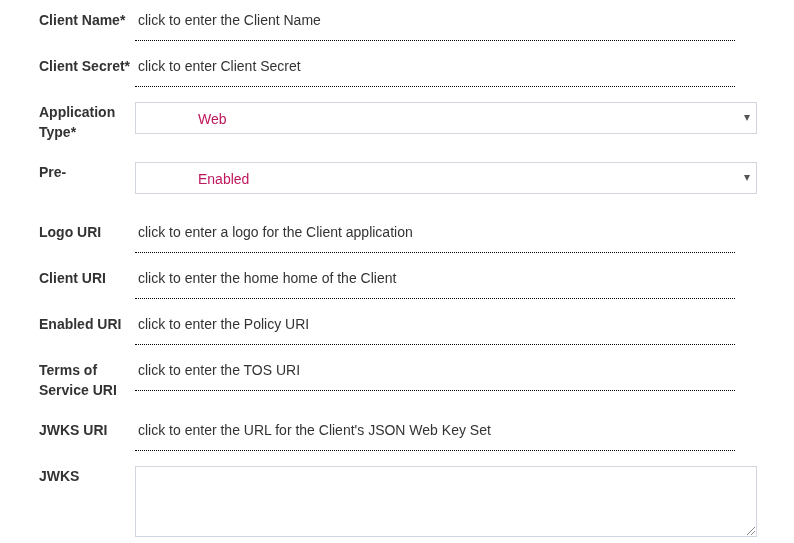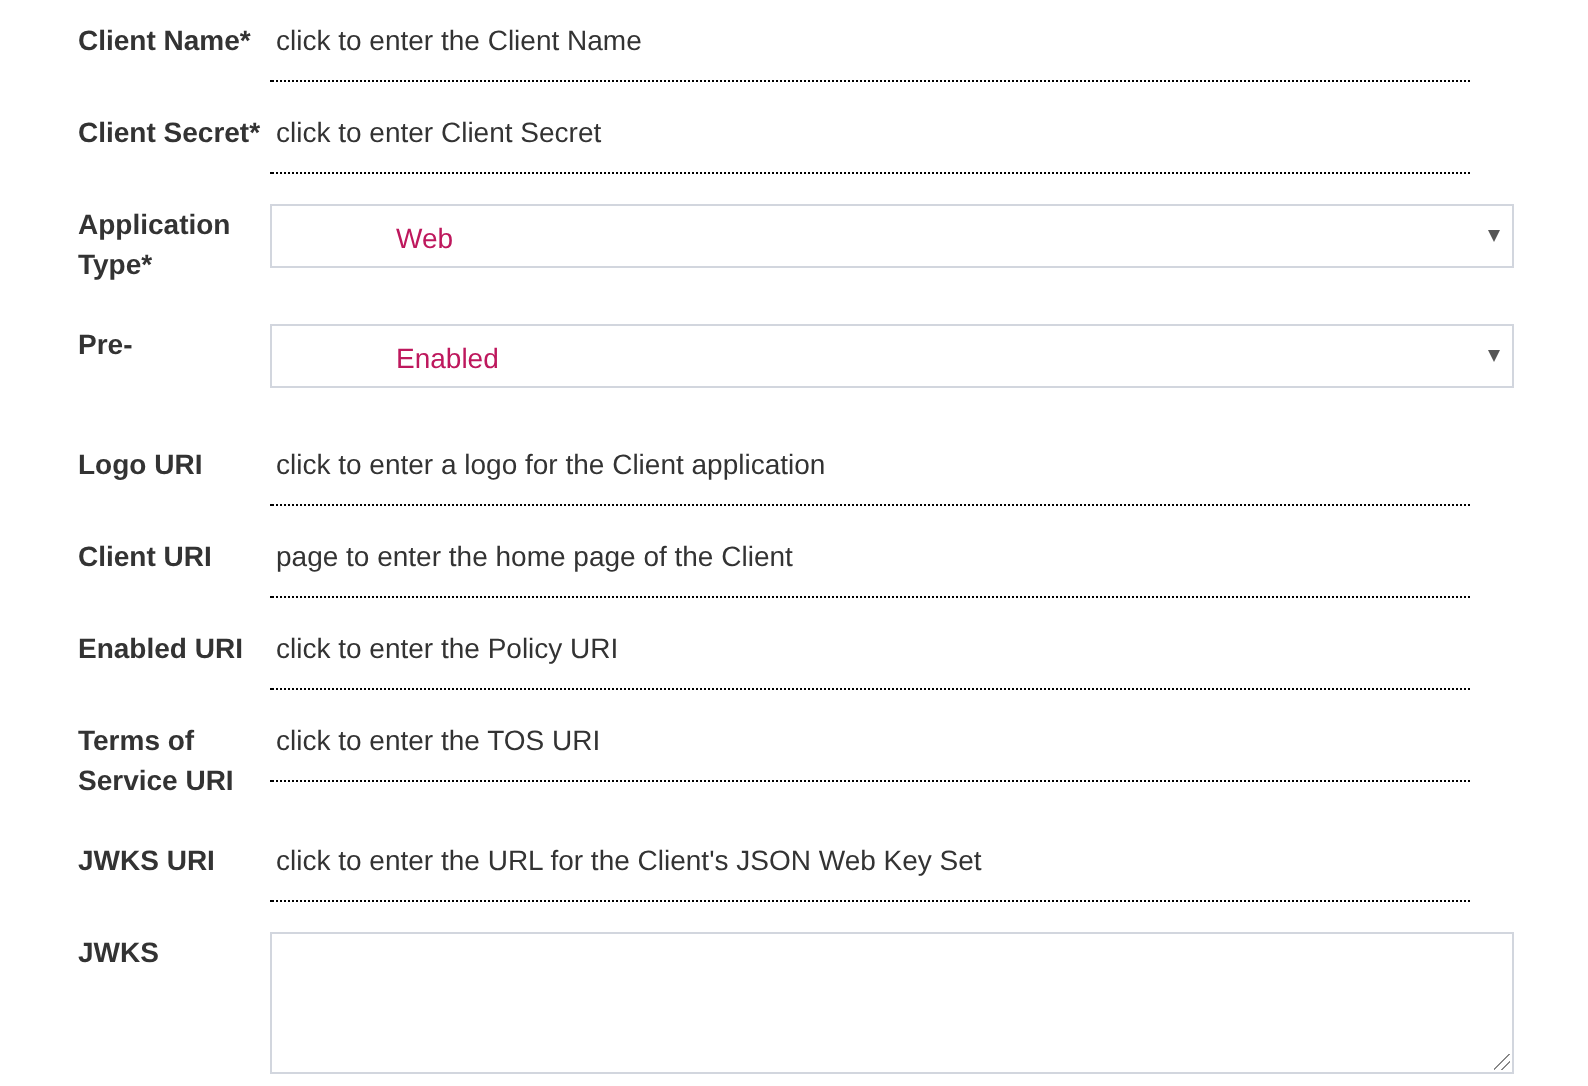--- a/index.html
+++ b/index.html
@@ -79,21 +79,21 @@
 <div class="row">
   <div class="label" style="top:222px">Logo URI</div>
   <div class="editable" style="top:222px">
     <span>click to enter a logo for the Client application</span>
   </div>
 </div>
 
 <div class="row">
   <div class="label" style="top:268px">Client URI</div>
   <div class="editable" style="top:268px">
-    <span>page to enter the home page of the Client</span>
+    <span>click to enter the home home of the Client</span>
   </div>
 </div>
 
 <div class="row">
   <div class="label" style="top:314px">Enabled URI</div>
   <div class="editable" style="top:314px">
     <span>click to enter the Policy URI</span>
   </div>
 </div>
 

